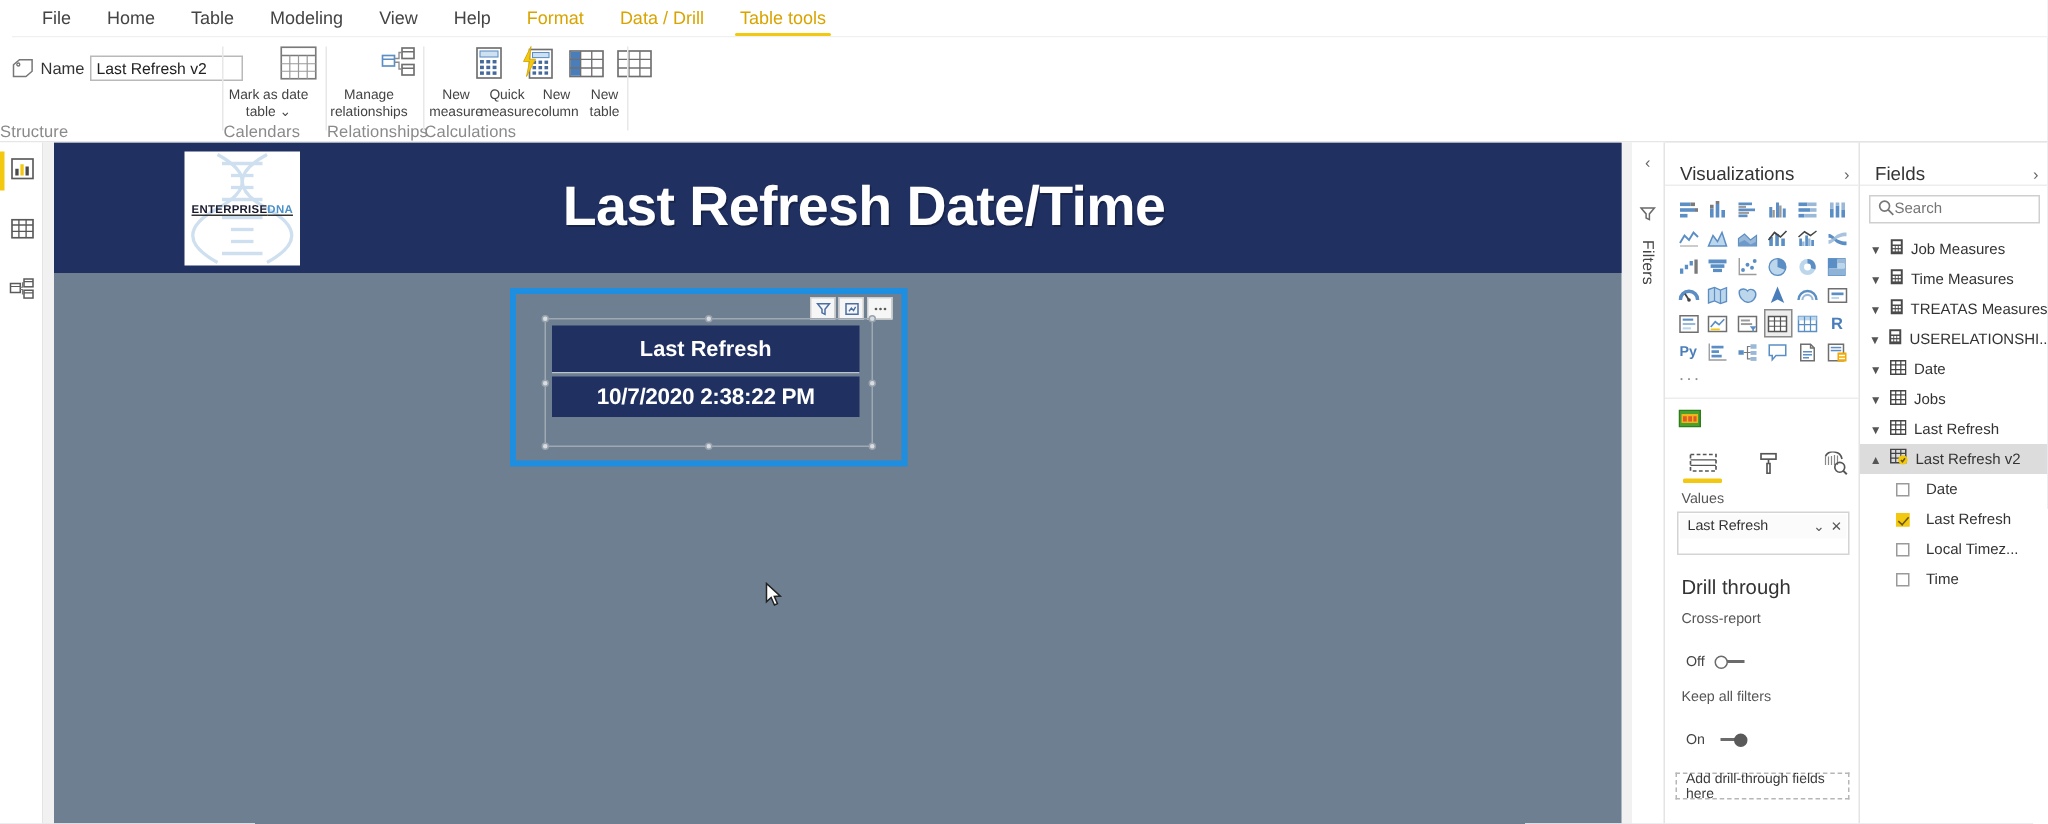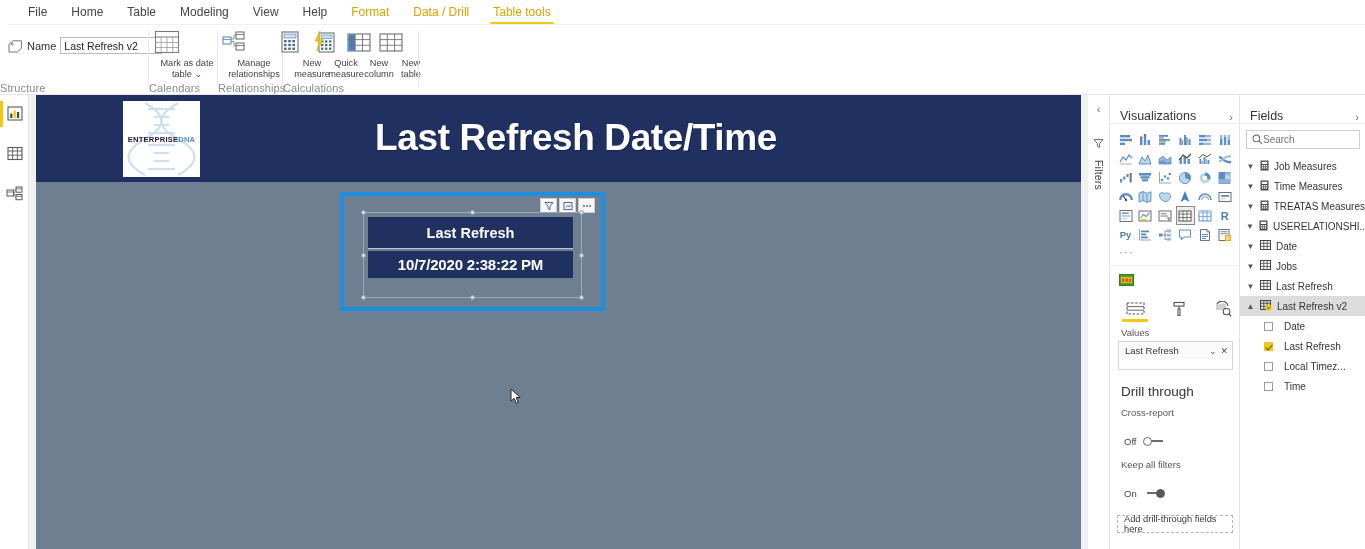--- a/index.html
+++ b/index.html
@@ -47,21 +47,21 @@
   .name-lbl { font-size:11px; color:#333; }
   .name-input {
     width:102px; height:17px; border:1px solid #b9b9b9; background:#fff;
     font-size:10.5px; font-family:"Liberation Sans", sans-serif; color:#222;
     padding:0 3px; outline:none;
   }
 
   
   .rbtn {
     position:absolute; top:4px; display:flex; flex-direction:column;
-    align-items:flex-start; width:58px; cursor:default;
+    align-items:flex-end; width:58px; cursor:default;
   }
   .rbtn .ricon { height:26px; display:flex; align-items:center; justify-content:center; }
   .rbtn .rtxt {
     margin-top:3px; font-size:9.2px; line-height:10.5px; color:#444;
     text-align:center; width:66px;
   }
 
   .grp-calendars { left:149px; width:68px; }
   .grp-relationships { left:218px; width:64px; }
   .grp-calc { left:283px; width:136px; }
@@ -90,20 +90,21 @@
     background:#6d7f91;
   }
   .banner {
     position:absolute; left:0; top:0; width:1045px; height:87px;
     background:#1f3061;
   }
   .logo-box {
     position:absolute; left:87px; top:6px; width:77px; height:76px;
     background:#ffffff; display:flex; align-items:center; justify-content:center;
     overflow:hidden;
+    text-decoration:underline;
   }
   .logo-text { font-size:7.6px; font-weight:bold; letter-spacing:.2px; white-space:nowrap; z-index:2; }
   .logo-text .e { color:#1a1a2e; }
   .logo-text .d { color:#4a90c9; }
   .banner-title {
     position:absolute; left:190px; top:13px; width:700px; height:60px;
     display:flex; align-items:center; justify-content:center;
     color:#ffffff; font-size:37px; font-weight:bold; letter-spacing:-.4px;
     text-shadow:1px 1px 0 rgba(0,0,0,.25);
   }

